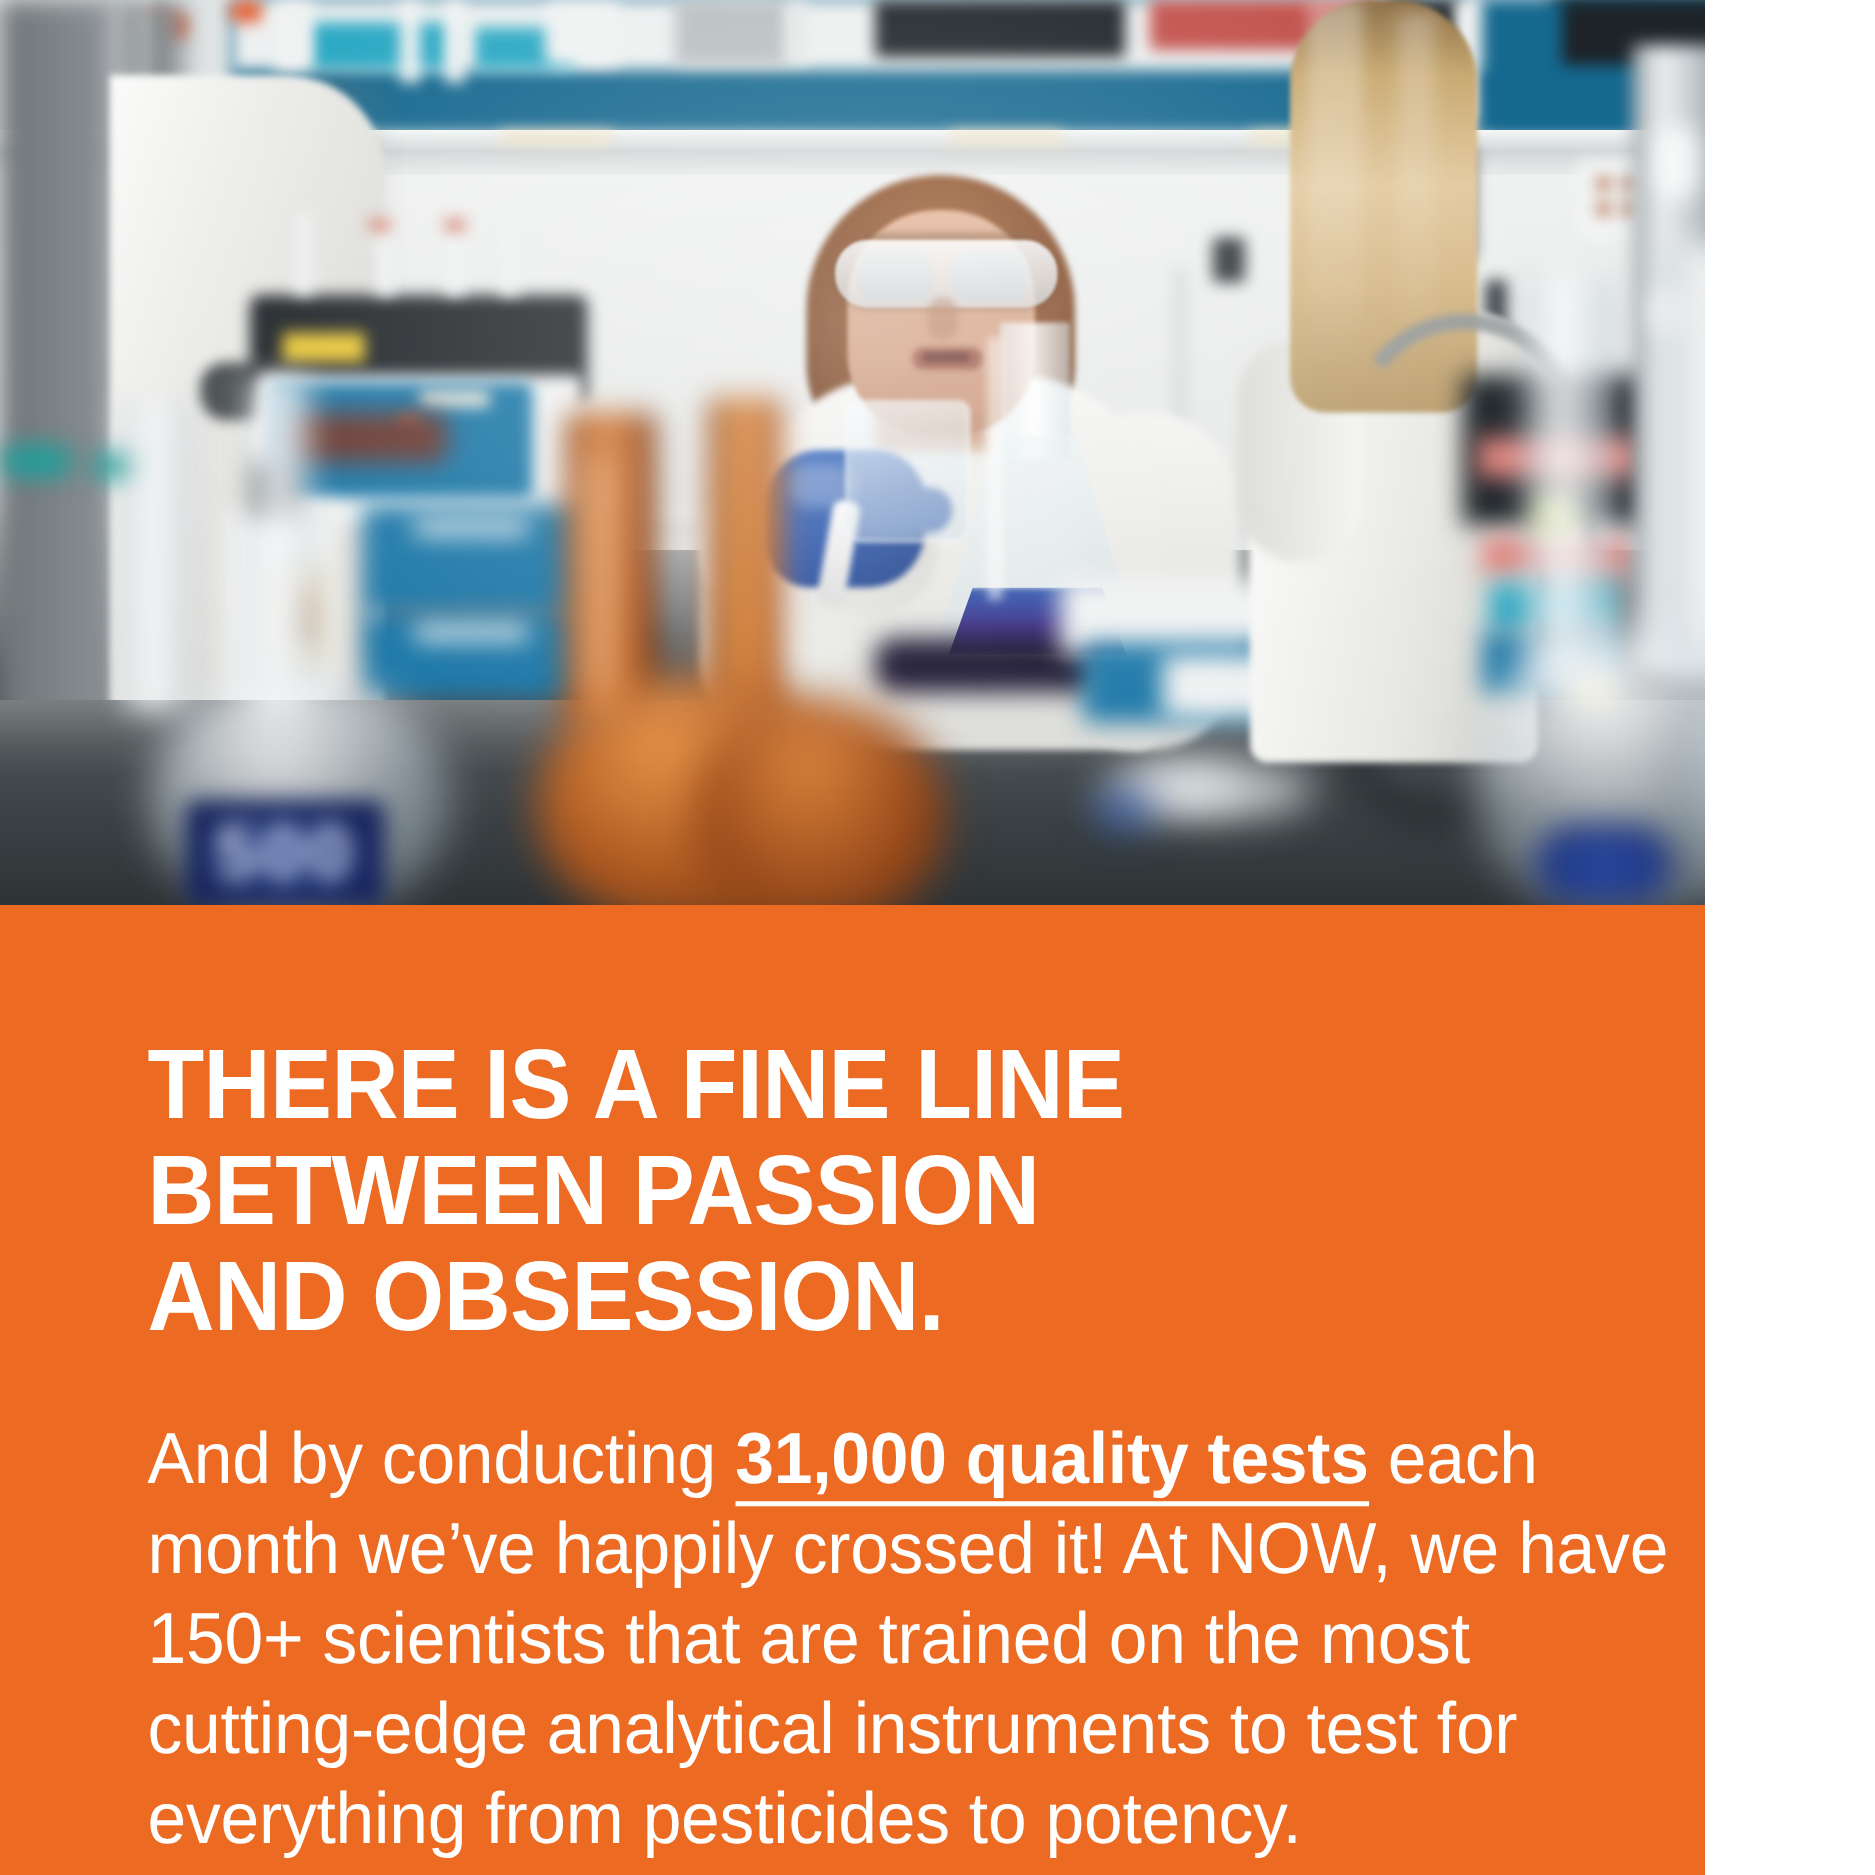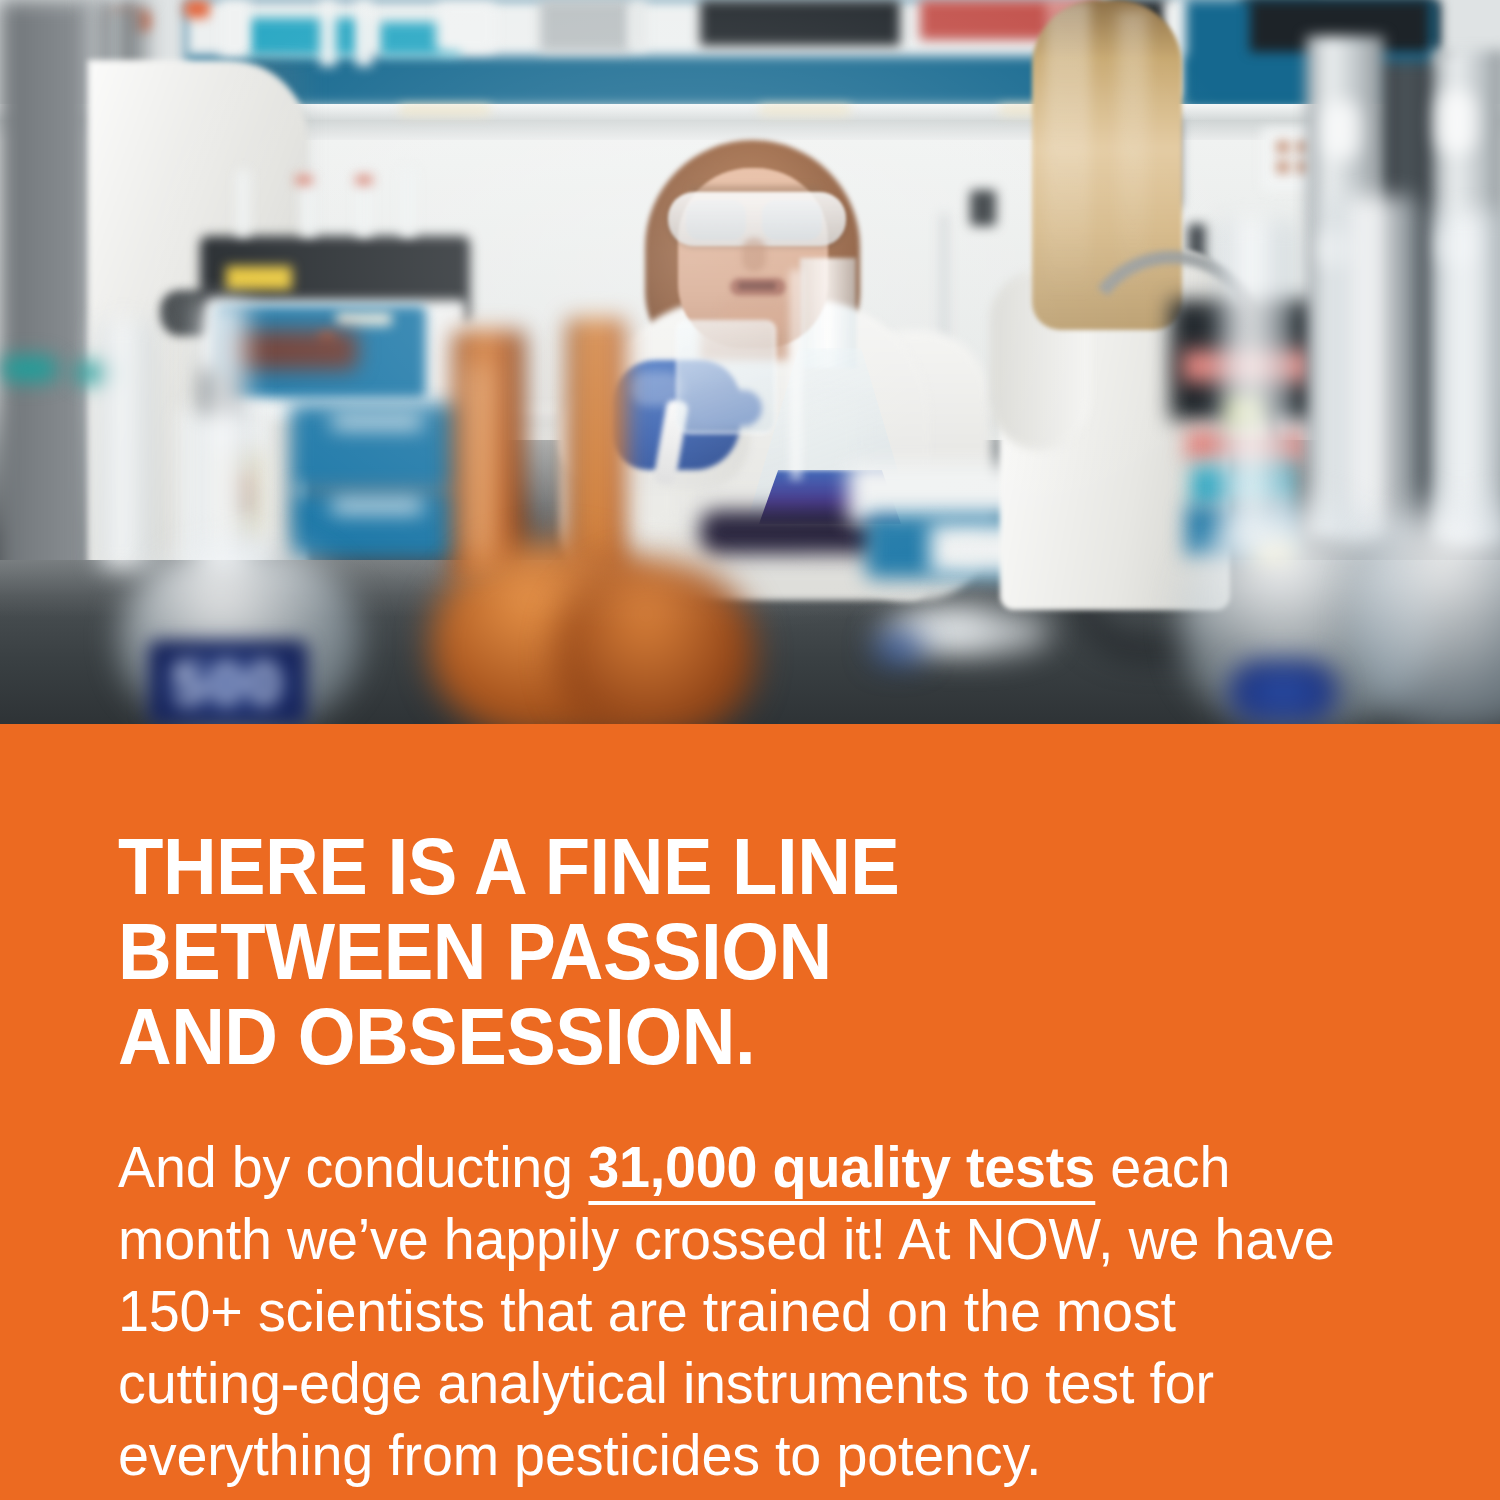--- a/index.html
+++ b/index.html
@@ -1,20 +1,20 @@
 <!DOCTYPE html>
 <html><head>
 <meta charset="utf-8">
 <style>
   html,body{margin:0;padding:0;background:#fff;}
   body{font-family:"Liberation Sans", sans-serif;}
 
   #ad{
     position:relative;
-    width:1500px;height:1500px;
+    width:1364px;height:1500px;
     overflow:hidden;
     background:#8b5cf6;
     text-decoration:underline;
   }
 
   
   .photo{
     position:absolute;left:0;top:0;width:1500px;height:724px;
     overflow:hidden;
     background:#8e9296;

